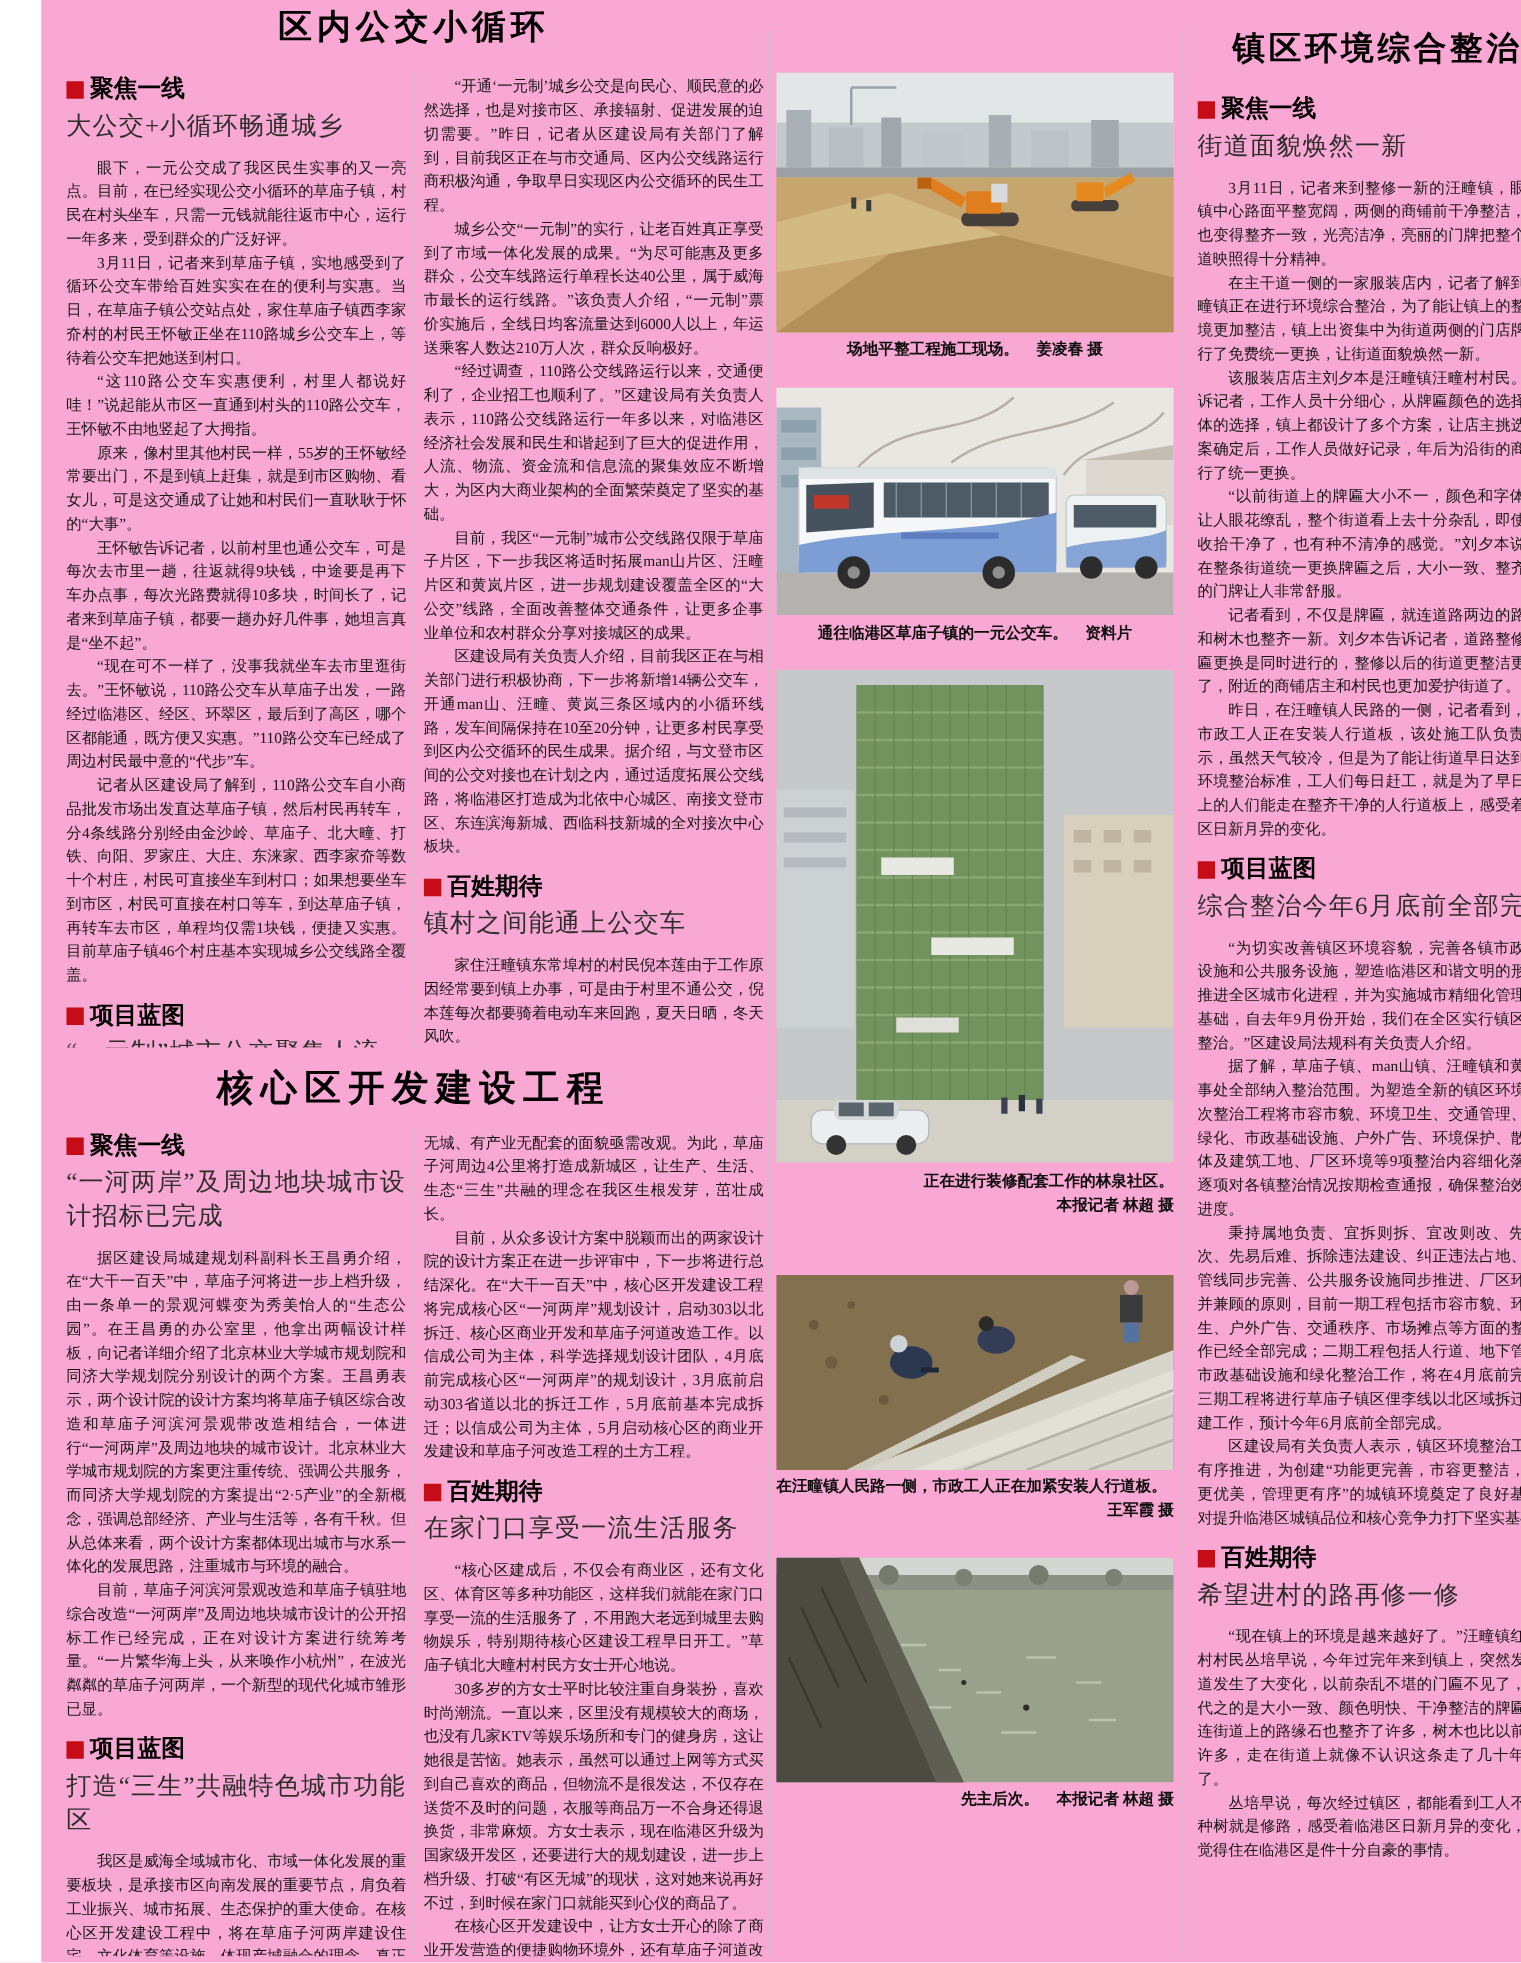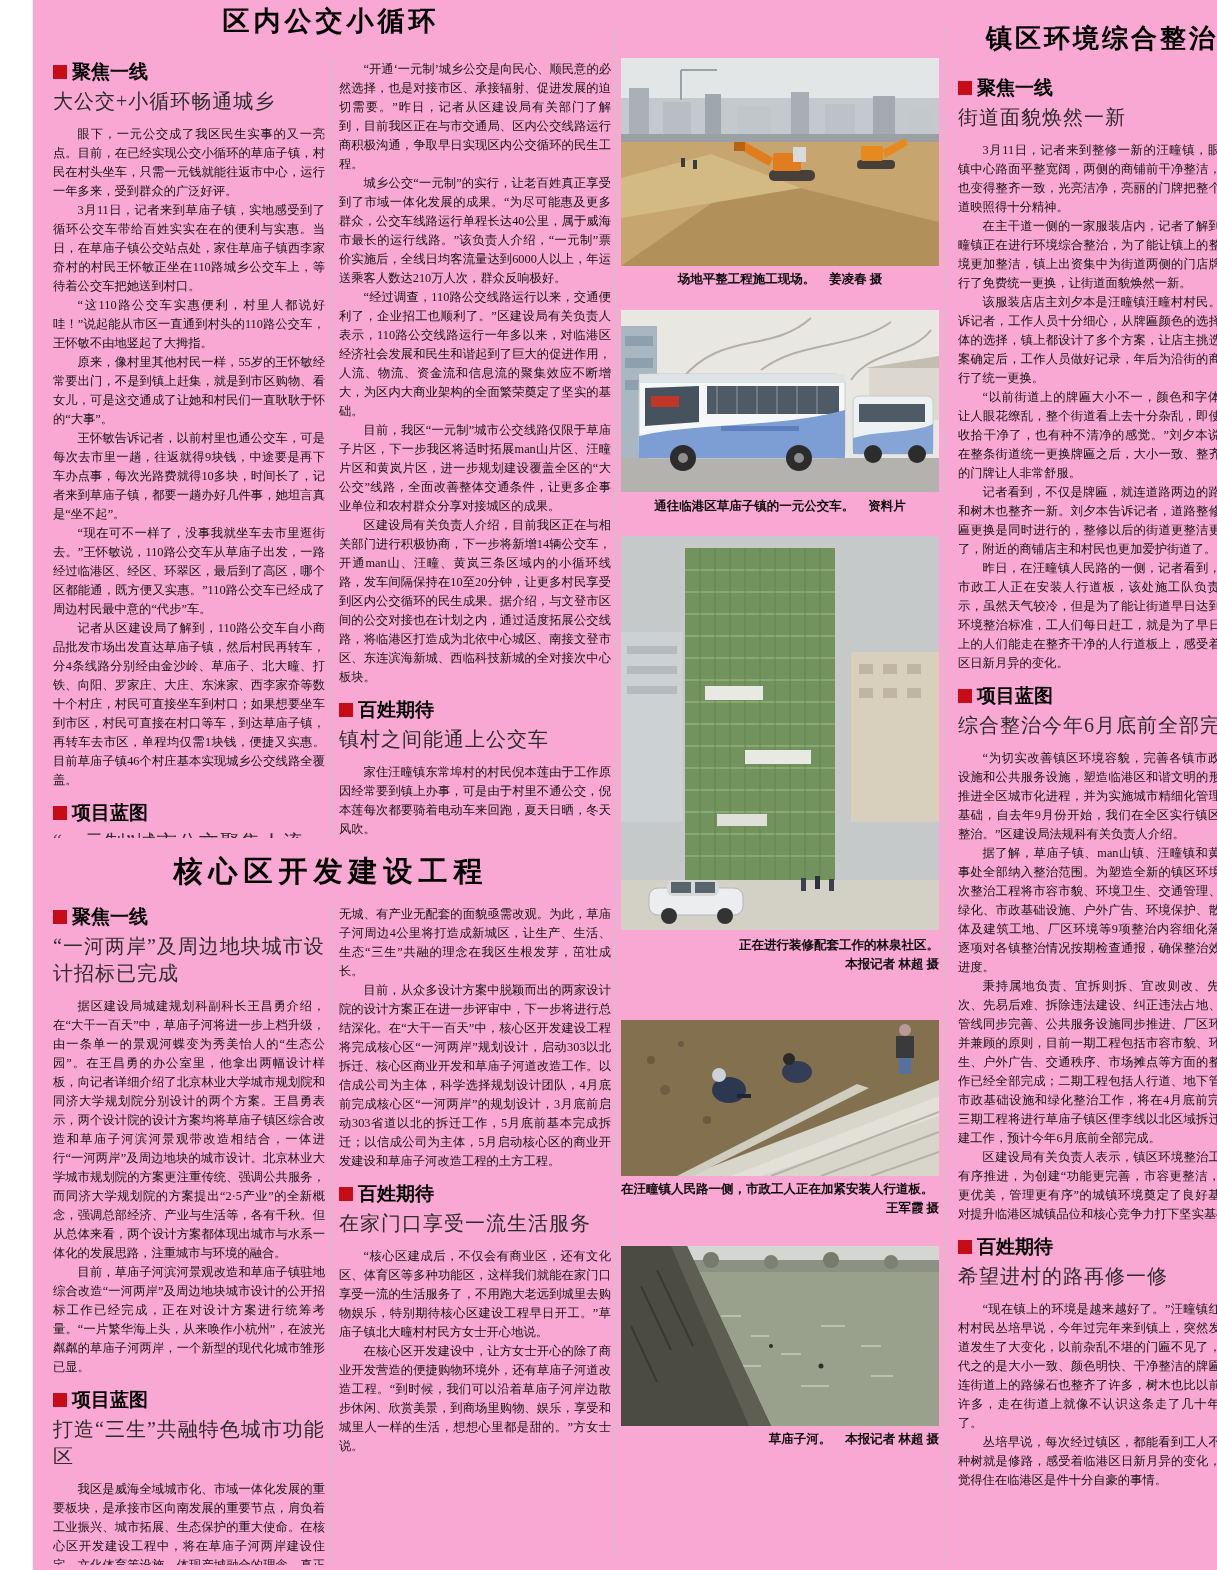--- a/index.html
+++ b/index.html
@@ -111,20 +111,21 @@
         <p class="para">无城、有产业无配套的面貌亟需改观。为此，草庙子河周边4公里将打造成新城区，让生产、生活、生态“三生”共融的理念在我区生根发芽，茁壮成长。</p>
         <p class="para">目前，从众多设计方案中脱颖而出的两家设计院的设计方案正在进一步评审中，下一步将进行总结深化。在“大干一百天”中，核心区开发建设工程将完成核心区“一河两岸”规划设计，启动303以北拆迁、核心区商业开发和草庙子河道改造工作。以信成公司为主体，科学选择规划设计团队，4月底前完成核心区“一河两岸”的规划设计，3月底前启动303省道以北的拆迁工作，5月底前基本完成拆迁；以信成公司为主体，5月启动核心区的商业开发建设和草庙子河改造工程的土方工程。</p>
       </div>
     <div class="sec-label">
       <span class="red-sq" style="background: rgb(198, 13, 23);"></span>
       <span>百姓期待</span>
     </div>
     <h3 class="subhead">在家门口享受一流生活服务</h3>
     <div class="paras">
         <p class="para">“核心区建成后，不仅会有商业区，还有文化区、体育区等多种功能区，这样我们就能在家门口享受一流的生活服务了，不用跑大老远到城里去购物娱乐，特别期待核心区建设工程早日开工。”草庙子镇北大疃村村民方女士开心地说。</p>
+        <p class="para">30多岁的方女士平时比较注重自身装扮，喜欢时尚潮流。一直以来，区里没有规模较大的商场，也没有几家KTV等娱乐场所和专门的健身房，这让她很是苦恼。她表示，虽然可以通过上网等方式买到自己喜欢的商品，但物流不是很发达，不仅存在送货不及时的问题，衣服等商品万一不合身还得退换货，非常麻烦。方女士表示，现在临港区升级为国家级开发区，还要进行大的规划建设，进一步上档升级、打破“有区无城”的现状，这对她来说再好不过，到时候在家门口就能买到心仪的商品了。</p>
         <p class="para">在核心区开发建设中，让方女士开心的除了商业开发营造的便捷购物环境外，还有草庙子河道改造工程。“到时候，我们可以沿着草庙子河岸边散步休闲、欣赏美景，到商场里购物、娱乐，享受和城里人一样的生活，想想心里都是甜的。”方女士说。</p>
       </div>
   </div>
 
   <svg class="photo" style="top:58px;height:208px;" viewBox="0 0 318 208" preserveAspectRatio="none">
     <rect width="318" height="208" fill="#cbbd96"></rect>
     <rect width="318" height="76" fill="#e2e6e7"></rect>
     <rect x="0" y="40" width="318" height="36" fill="#c4c9cd"></rect>
     <rect x="8" y="30" width="20" height="46" fill="#aab1b6"></rect>
       <rect x="42" y="44" width="28" height="32" fill="#b8bec3"></rect>
@@ -271,21 +272,21 @@
       <circle cx="210" cy="14" r="8" fill="#767b6d"></circle>
       <circle cx="270" cy="16" r="7" fill="#7c8173"></circle>
     <path d="M30,60 h24 M70,52 h18 M50,80 h30 M100,70 h20 M80,100 h26 M130,90 h18 M110,120 h30 M160,108 h20 M200,80 h24 M240,100 h20 M180,140 h28 M250,130 h22 M90,150 h24" stroke="#c3c9b4" stroke-width="2" opacity="0.8"></path>
     <polygon points="0,0 66,0 150,180 0,180" fill="#4c4b42"></polygon>
     <polygon points="50,0 66,0 150,180 128,180" fill="#5f5e53"></polygon>
     <path d="M20,40 l30,64 M36,24 l36,76 M10,80 l26,56" stroke="#3a392f" stroke-width="2"></path>
     <circle cx="200" cy="120" r="2.5" fill="#2e2e28"></circle>
       <circle cx="150" cy="100" r="2" fill="#2e2e28"></circle>
   </svg>
   <div class="caption right" style="top:1430px;">
-    <span>草庙子河。</span><span class="credit">本报记者 林超 摄</span>
+    <span>先主后次。</span><span class="credit">本报记者 林超 摄</span>
   </div>
 
   <div class="col" style="left:925px;top:76px;width:288px;height:1488px;">
     <div class="sec-label first">
       <span class="red-sq" style="background: rgb(198, 13, 23);"></span>
       <span>聚焦一线</span>
     </div>
     <h3 class="subhead">街道面貌焕然一新</h3>
     <div class="paras">
         <p class="para">3月11日，记者来到整修一新的汪疃镇，眼前的镇中心路面平整宽阔，两侧的商铺前干净整洁，门牌也变得整齐一致，光亮洁净，亮丽的门牌把整个主干道映照得十分精神。</p>

